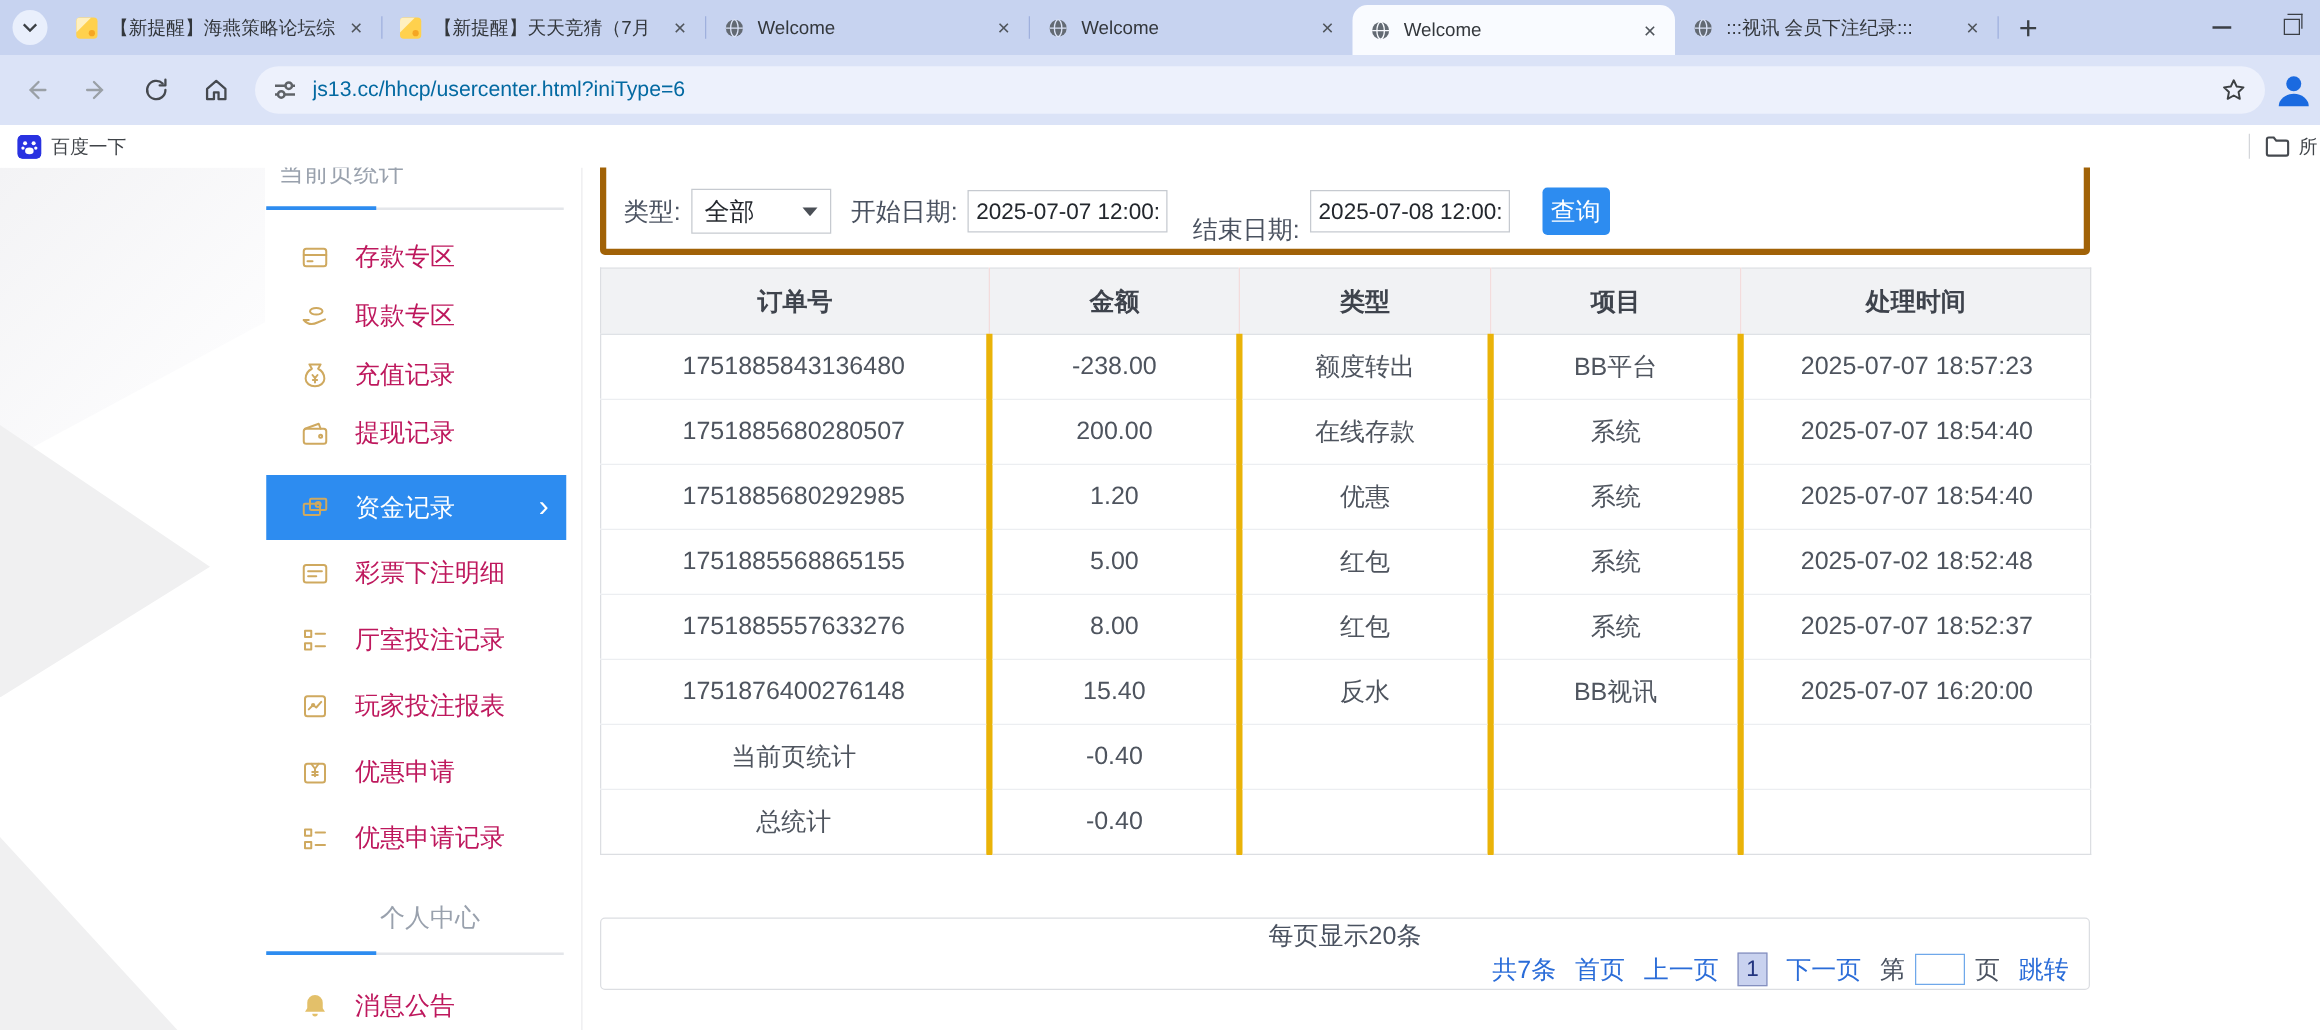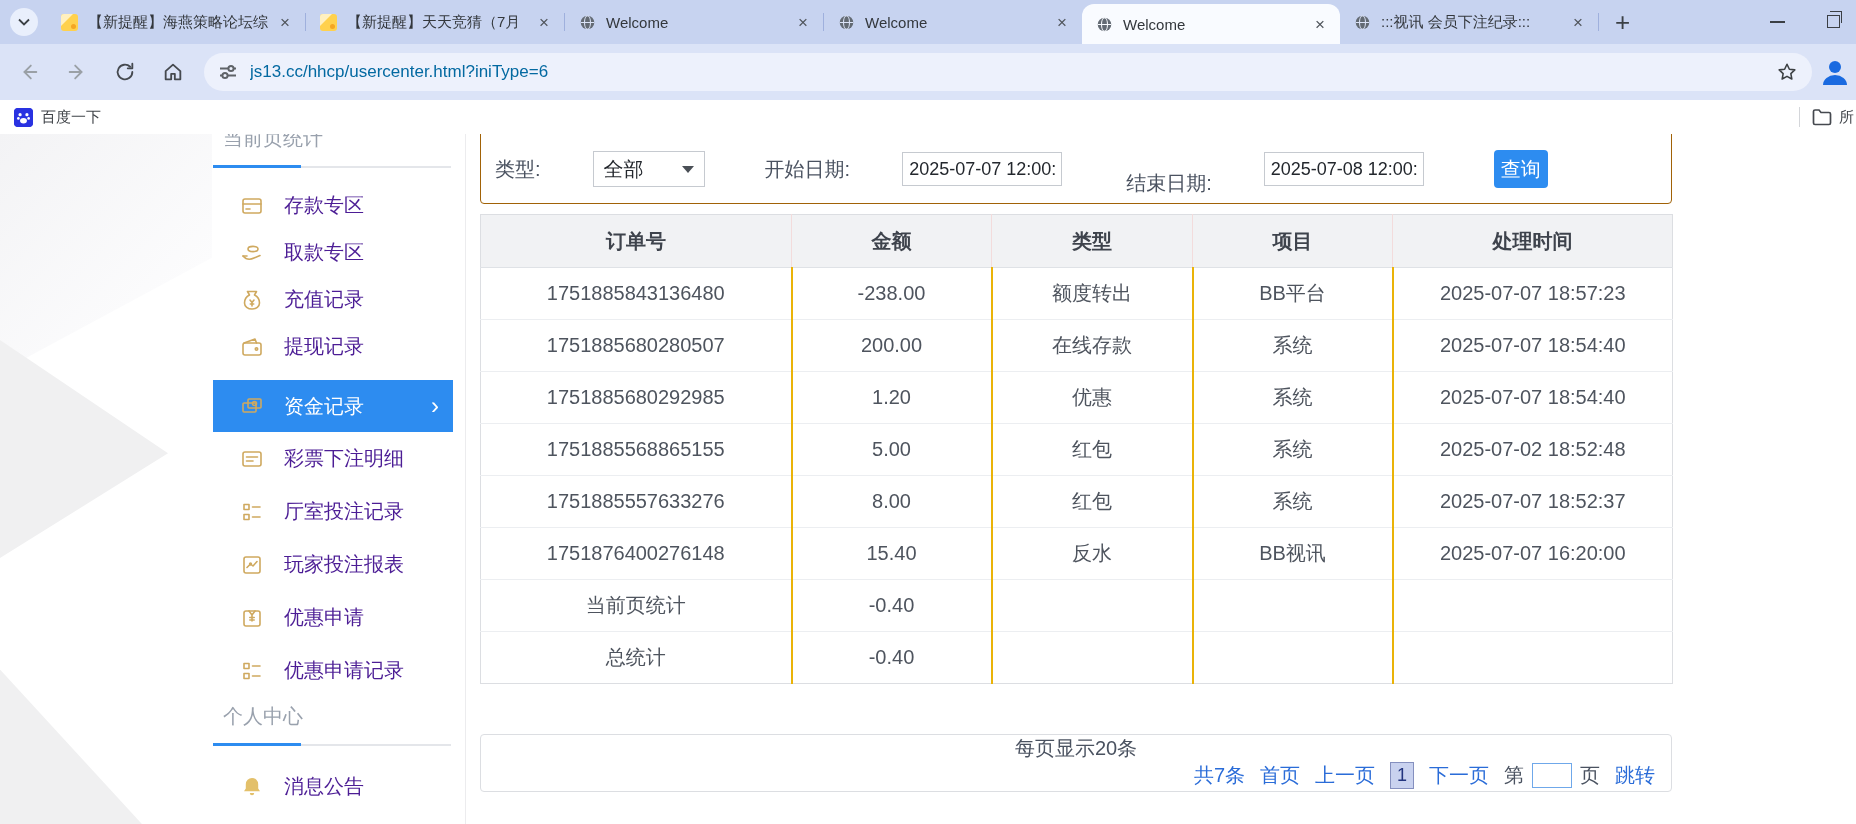--- a/index.html
+++ b/index.html
@@ -48,45 +48,45 @@
 
   
   .sidebar{position:absolute;left:213px;top:0;width:253px;height:690px;border-right:1px solid #ececee;box-sizing:border-box;background:#fff;}
   .sec-title{font-size:20px;color:#99a1ad;padding-left:10px;}
   .sec-title.clip{margin-top:-9px;}
   .sec-line{height:2px;background:#e4e6ea;margin:14px 14px 0 0;position:relative;}
   .sec-line:before{content:"";position:absolute;left:0;top:-1px;width:88px;height:3px;background:#2d8cf0;}
   .menu{margin-top:14px;}
   .mi{height:47px;display:flex;align-items:center;padding-left:27px;width:240px;box-sizing:border-box;}
   .mi .gicon{width:24px;height:24px;margin-right:20px;flex:none;}
-  .mi .milabel{font-size:20px;color:#4c1d95;white-space:nowrap;}
+  .mi .milabel{font-size:20px;color:#be185d;white-space:nowrap;}
   .mi.tall{height:53px;}
   .mi.active{height:52px;background:#2d8cf0;margin-top:10px;position:relative;}
   .mi.active .milabel{color:#fff;}
   .mi.active .chev{position:absolute;right:14px;top:50%;transform:translateY(-50%);color:#fff;font-size:24px;line-height:1;}
-  .sec2{margin-top:6px;}
+  .sec2{margin-top:24px;text-align:center;}
   .gi{stroke:#cfa95f;fill:none;stroke-width:1.6;stroke-linecap:round;stroke-linejoin:round;}
   .gifill{fill:#e3c06a;stroke:none;}
 
   
-  .filtercard{position:absolute;left:480px;top:-8px;width:1192px;height:78px;border:1px solid #a16207;border-radius:4px;box-sizing:border-box;display:flex;align-items:center;padding-top:8px;gap:44px;}
+  .filtercard{position:absolute;left:480px;top:-8px;width:1192px;height:78px;border:5px solid #a16207;border-radius:4px;box-sizing:border-box;display:flex;align-items:center;padding-top:8px;}
   .flabel{font-size:20px;color:#4a5260;white-space:nowrap;}
   .fselect{width:112px;height:36px;border:1px solid #c6cad0;background:#fff;display:flex;align-items:center;padding:0 10px;font-size:20px;color:#23272d;margin-left:8px;box-sizing:border-box;}
   .fselect .selval{flex:1;}
   .caret{width:0;height:0;border-left:6px solid transparent;border-right:6px solid transparent;border-top:7px solid #4a4f56;}
   .finput{width:160px;height:34px;border:1px solid #c6cad0;font-size:18px;color:#23272d;padding:0 6px;margin-left:8px;box-sizing:border-box;font-family:"Liberation Sans","DejaVu Sans",sans-serif;}
   .gap1{margin-left:16px;}
   .gap2{margin-left:20px;margin-top:28px;}
   .searchbtn{width:54px;height:38px;background:#2d8cf0;color:#fff;font-size:20px;border:none;border-radius:4px;margin-left:26px;display:flex;align-items:center;justify-content:center;cursor:pointer;}
   .flabel.first{margin-left:14px;}
 
   
   .dtable{position:absolute;left:480px;top:80px;width:1192px;border-collapse:collapse;table-layout:fixed;font-size:20px;color:#4e545e;text-align:center;border:1px solid #dcdee2;}
   .dtable th{height:50px;background:#f1f2f4;font-weight:bold;color:#3e434c;border-bottom:1px solid #dfe2e6;border-right:1px solid #f3dcdc;}
-  .dtable td{height:49px;border-top:1px solid #eceef1;border-right:2px solid #eab308;}
+  .dtable td{height:49px;border-top:1px solid #eceef1;border-right:5px solid #eab308;}
   .dtable th:last-child,.dtable td:last-child{border-right:none;}
 
   
   .pager{position:absolute;left:480px;top:600px;width:1192px;height:58px;border:1px solid #dcdee2;border-radius:4px;box-sizing:border-box;display:flex;align-items:center;padding:0 16px;font-size:20px;flex-direction:column;}
   .psize{color:#4a5260;}
   .pright{margin-left:auto;display:flex;align-items:center;gap:15px;}
   .plink{color:#2a6cd8;cursor:pointer;white-space:nowrap;text-align:center;}
   .pcur{min-width:16px;height:25px;padding:0 3px;background:#c9d2ef;border:1px solid #8590bf;color:#23357f;display:flex;align-items:center;justify-content:center;font-size:18px;}
   .ptext{color:#4a5260;}
   .pinput{width:40px;height:25px;border:1px solid #6fa8ea;box-sizing:border-box;font-size:18px;text-align:center;}

